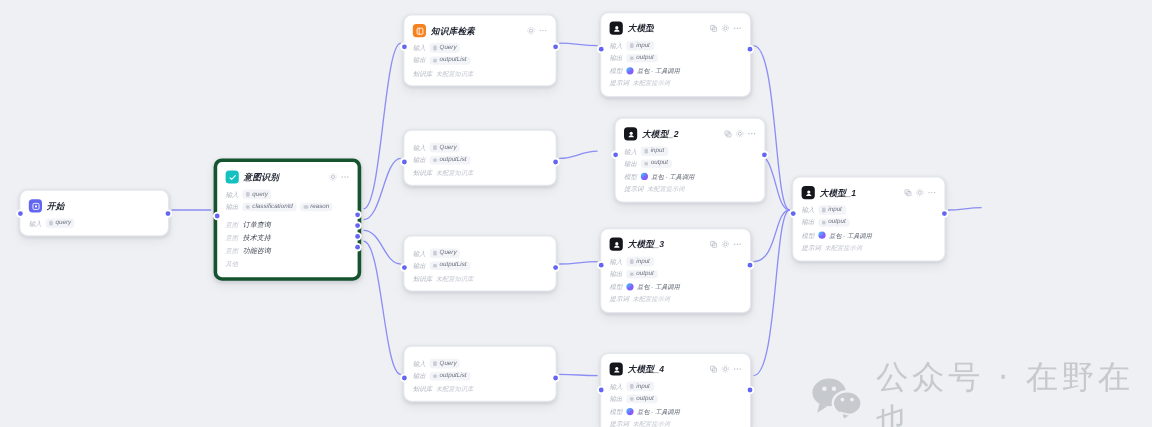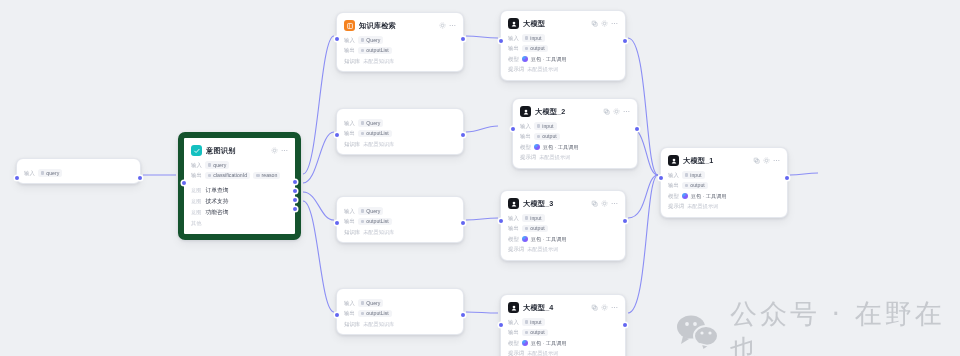--- a/index.html
+++ b/index.html
@@ -14,22 +14,23 @@
 
   
   .node{
     position:absolute;
     background:#ffffff;
     border-radius:7px;
     box-shadow:0 1px 3px rgba(16,24,40,.10),0 4px 10px rgba(16,24,40,.06);
     box-sizing:border-box;
     padding:6px 7px 6px 7px;
     border:1px solid rgba(225,228,235,.9);
-  }
-  .node.sel{border:6px solid #14532d;}
+    font-style:italic;
+  }
+  .node.sel{border:3px solid #14532d;}
   .nhead{display:flex;align-items:center;gap:4px;height:13px;}
   .nicon{
     width:11px;height:11px;border-radius:3px;flex:0 0 auto;
     display:flex;align-items:center;justify-content:center;
     font-size:6px;color:#fff;line-height:1;
   }
   .nicon svg{display:block;}
   .ntitle{
     font-size:7.2px;color:#1f2430;font-weight:bold;
     letter-spacing:.2px;white-space:nowrap;overflow:hidden;
@@ -108,20 +109,29 @@
       <path d="M628,218 C648,218 645,175 658,175"></path>
       <path d="M628,313 C648,313 645,175 658,175"></path>
 
       <path d="M790,175 C802,175 806,173 818,173"></path>
     </g>
   </svg>
 
   <div class="node" style="left:16px;top:158px;width:125px;">
     <div class="port l" style="top:17px;"></div>
     <div class="port r" style="top:17px;"></div>
+    <div class="nhead">
+      <span class="nicon" style="background:#6366f1;">
+        <svg viewBox="0 0 12 12" width="8" height="8">
+            <rect x="2.2" y="2.2" width="7.6" height="7.6" rx="1.6" fill="none" stroke="#fff" stroke-width="1.1"></rect>
+            <circle cx="6" cy="6" r="1.3" fill="#fff"></circle>
+          </svg>
+      </span>
+      <span class="ntitle">开始</span>
+    </div>
     <div class="rows">
       <div class="row">
         <span class="rlab">输入</span>
         <span class="chip">
           <span class="vdot"></span>
           <span class="vtxt">query</span>
         </span>
       </div>
     </div>
   </div>

